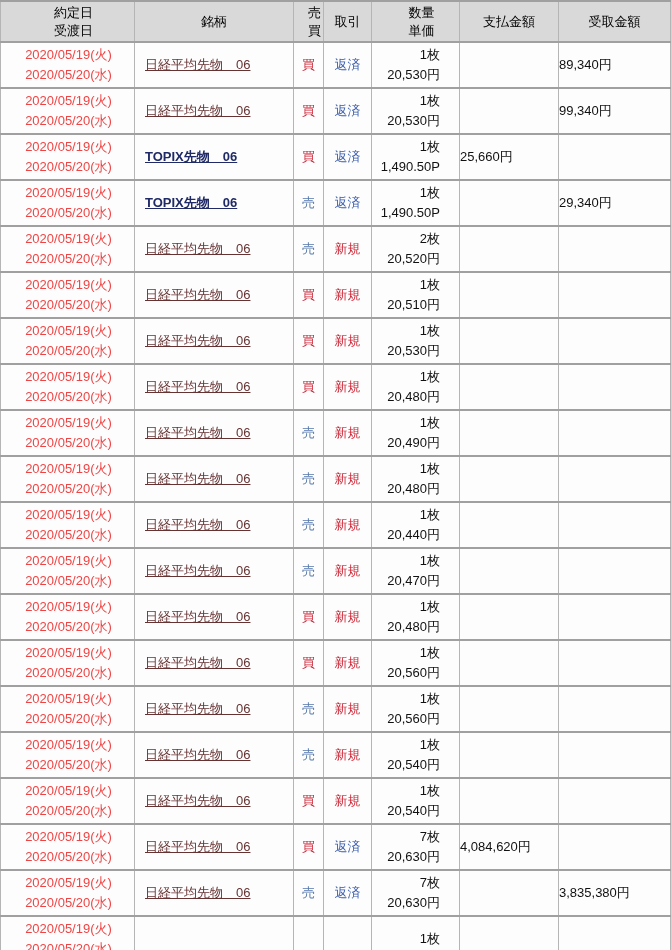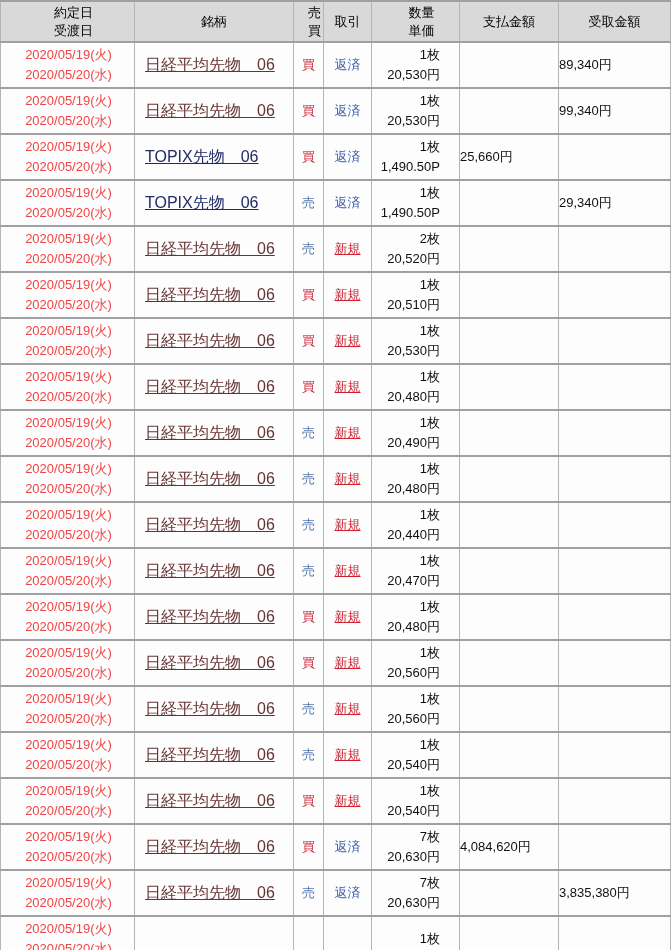--- a/index.html
+++ b/index.html
@@ -54,31 +54,31 @@
   .c-date {
     text-align: center;
     padding: 2px 2px 2px 4px;
     font-size: 12px;
     line-height: 20px;
     color: #ef4444;
     margin-top: 24px;
   }
   .c-symbol { text-align: left; padding-left: 10px; }
   .symbol-link {
-    font-size: 16px;
+    font-size: 13px;
     text-decoration: underline;
     cursor: pointer;
   }
   .symbol-link.nikkei { color: var(--link-nikkei); }
-  .symbol-link.topix  { color: var(--link-topix); }
+  .symbol-link.topix  { color: var(--link-topix); font-weight: bold; }
   .c-side  { text-align: center; }
   .c-side.buy   { color: var(--buy-color); }
   .c-side.sell  { color: var(--sell-color); }
   .c-trade { text-align: center; margin-top: 24px; }
-  .c-trade.open  { color: var(--open-color); text-decoration: underline; }
+  .c-trade.open  { color: var(--open-color); }
   .c-trade.close { color: var(--close-color); }
   .c-qty   { text-align: right; padding-right: 19px; line-height: 20px; }
   .c-pay, .c-recv { text-align: left; padding-right: 8px; }
   .two-line { line-height: 18px; padding-left: 12px; }
 </style>
 </head>
 <body>
 
 <table class="tx">
   <colgroup>

